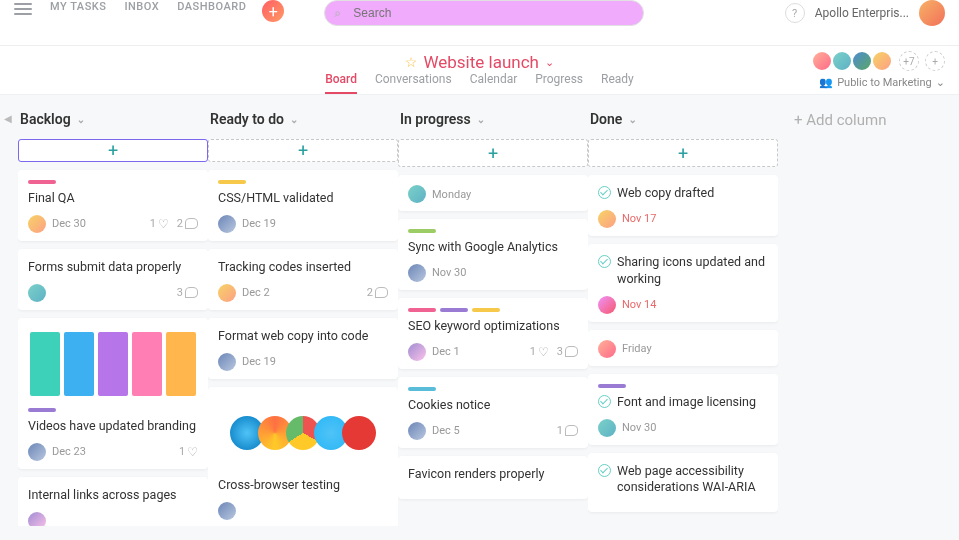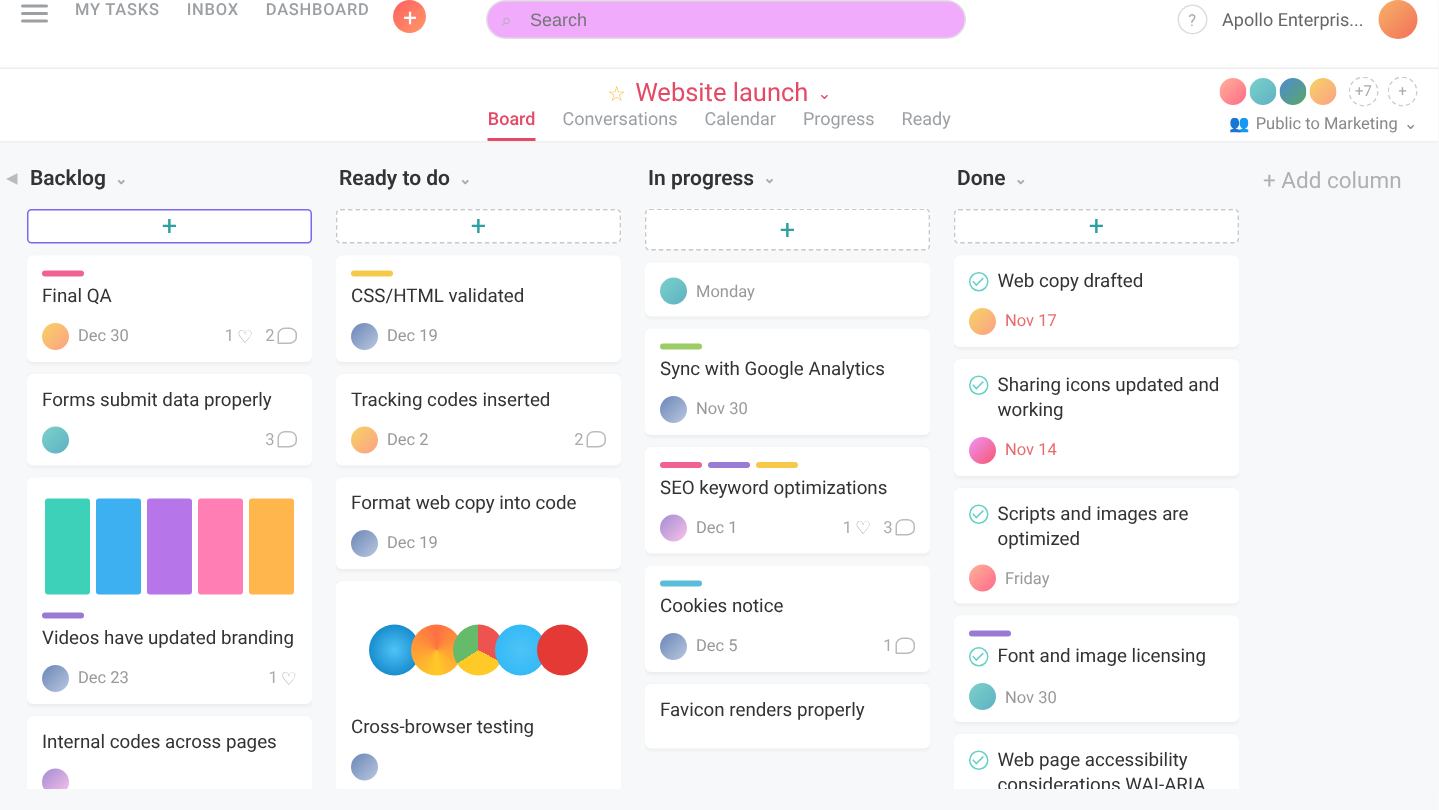--- a/index.html
+++ b/index.html
@@ -117,21 +117,21 @@
     </div>
     <div class="visibility">
       <span>👥</span>
       <span>Public to Marketing</span>
       <span>⌄</span>
     </div>
   </div>
 
   <div class="board">
     <span class="col-collapse">◀</span>
-    <div id="columns-mount" style="display:flex;gap:16px">
+    <div id="columns-mount" style="display:flex;">
         <div class="column">
           <div class="col-header">
             <span>Backlog</span>
             <span class="caret">⌄</span>
           </div>
           <div class="add-card highlight">+</div>
           <div class="card">
             <div class="tags">
               <span class="tag c-red"></span>
             </div>
@@ -175,21 +175,21 @@
             <div class="card-footer">
               <div class="mini-av av2"></div>
               <span class="date">Dec 23</span>
               <div class="metrics">
                 <span class="metric">1<span class="heart">♡</span></span>
               </div>
             </div>
           </div>
           <div class="card">
             <div class="card-title">
-              <span>Internal codes across pages</span>
+              <span>Internal links across pages</span>
             </div>
             <div class="card-footer">
               <div class="mini-av av5"></div>
             </div>
           </div>
         </div>
         <div class="column">
           <div class="col-header">
             <span>Ready to do</span>
             <span class="caret">⌄</span>
@@ -327,24 +327,20 @@
             <div class="card-title">
               <span class="check"></span>
               <span>Sharing icons updated and working</span>
             </div>
             <div class="card-footer">
               <div class="mini-av av7"></div>
               <span class="date overdue">Nov 14</span>
             </div>
           </div>
           <div class="card">
-            <div class="card-title">
-              <span class="check"></span>
-              <span>Scripts and images are optimized</span>
-            </div>
             <div class="card-footer">
               <div class="mini-av av1"></div>
               <span class="date">Friday</span>
             </div>
           </div>
           <div class="card">
             <div class="tags">
               <span class="tag c-purple"></span>
             </div>
             <div class="card-title">

